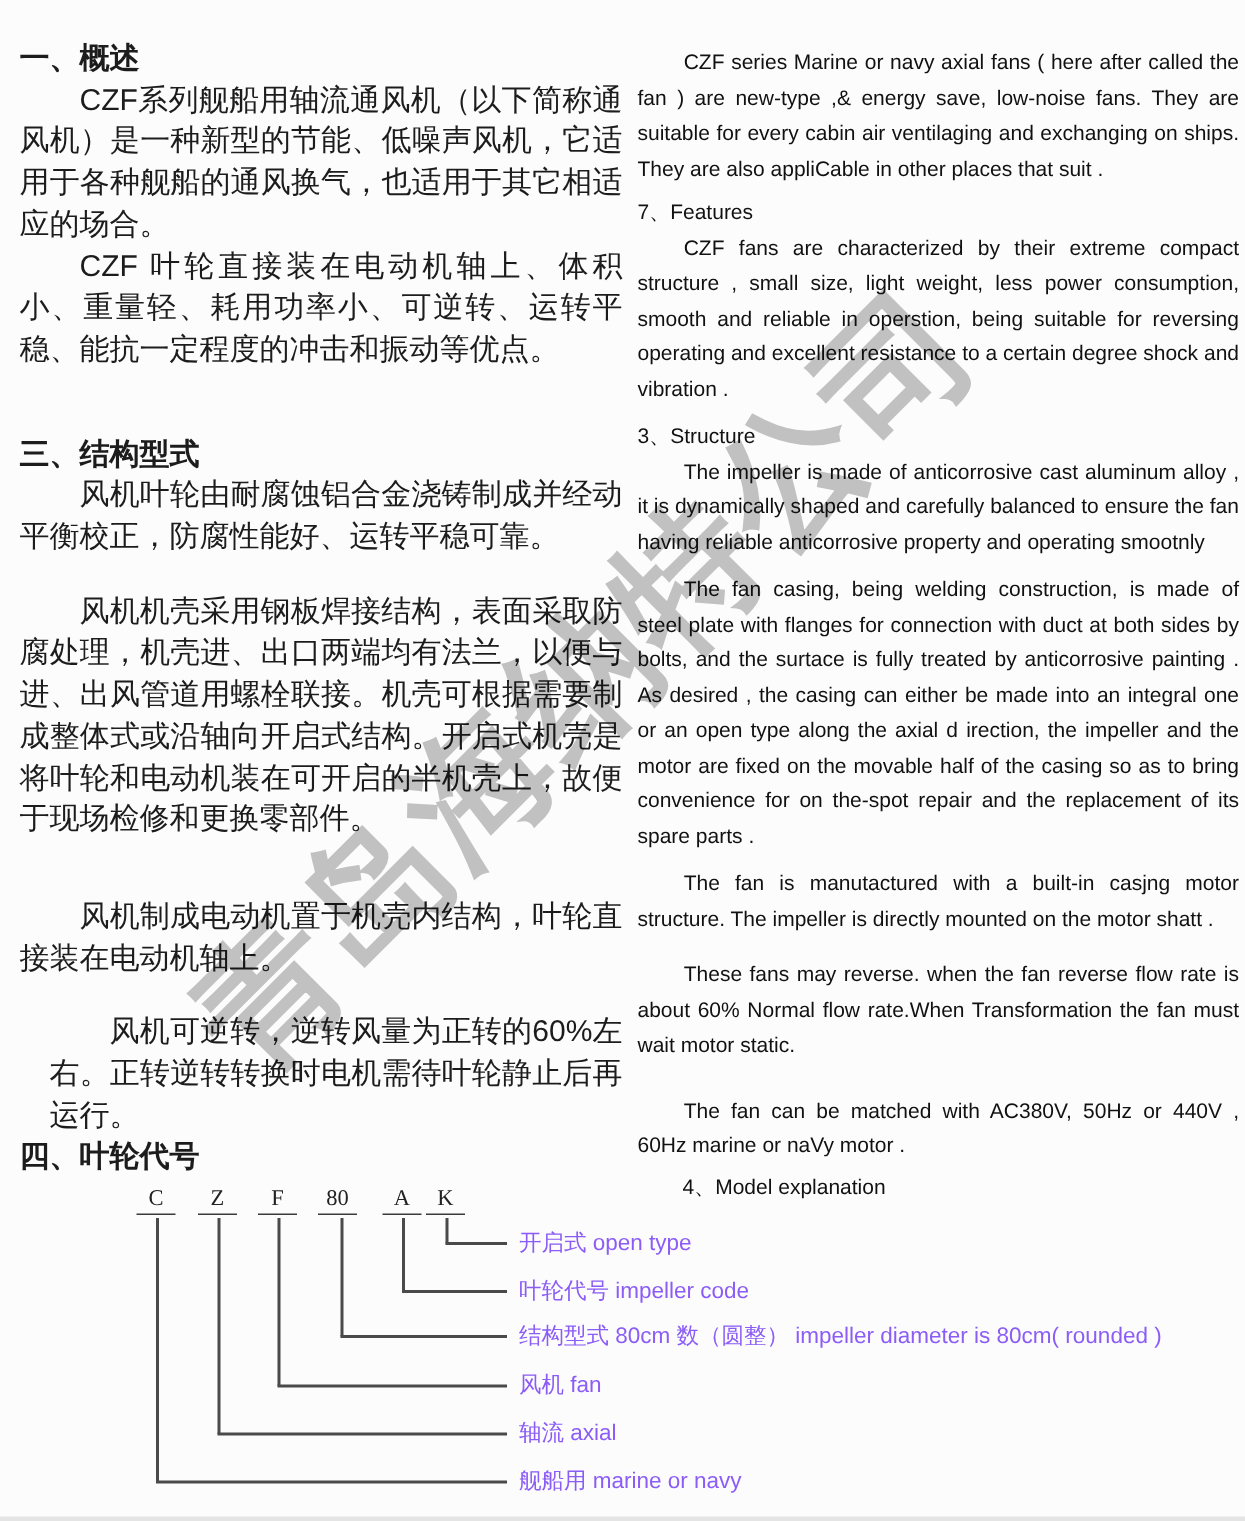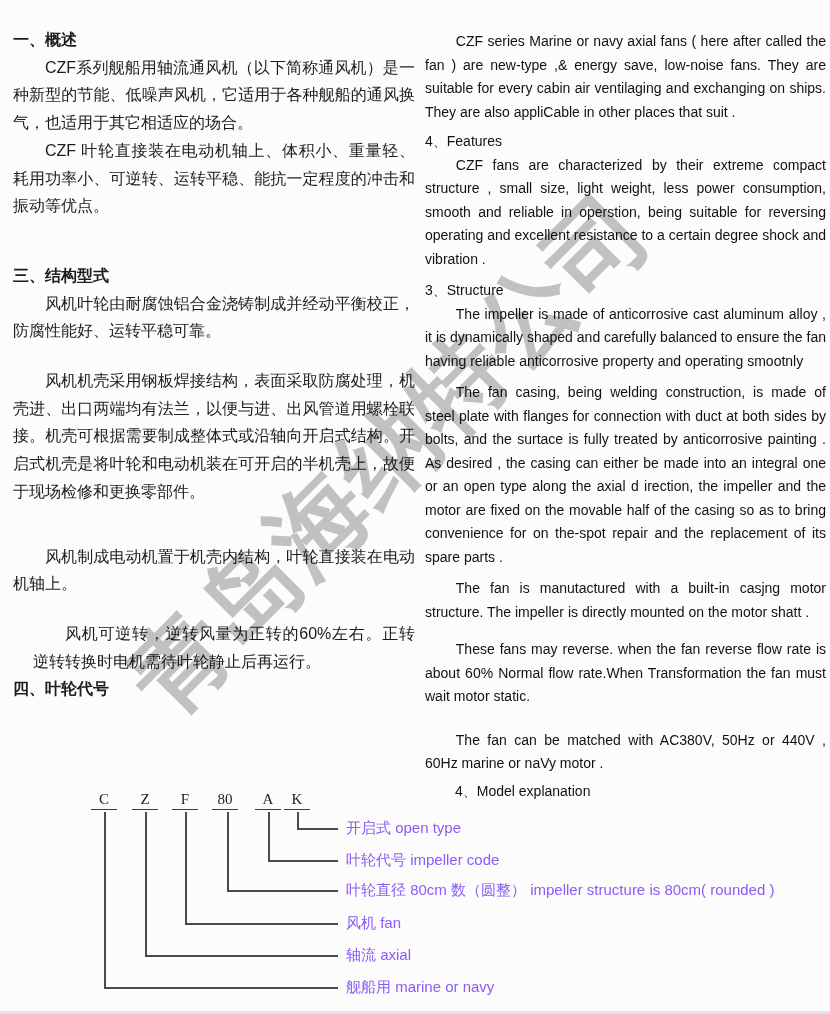--- a/index.html
+++ b/index.html
@@ -20,21 +20,21 @@
     mix-blend-mode:multiply;
     z-index:5;pointer-events:none;
     font-family:"Liberation Sans",sans-serif;
   }
 
   
   .col{position:absolute;top:0;z-index:1;}
   .col-left{left:13px;width:402px;padding-top:26px;}
   .col-right{left:425px;width:401px;padding-top:30px;}
 
-  .zh{font-size:16px;line-height:27.7px;text-align:justify;margin:0;}
+  .zh{font-size:20px;line-height:27.7px;text-align:justify;margin:0;}
   .zh.head{font-weight:bold;}
   .zh.para{text-indent:2em;}
 
   .en{font-size:14px;line-height:23.5px;text-align:justify;margin:0;color:#111;}
   .en.head{text-align:left;}
   .en.para{text-indent:2.2em;}
   .en.head.indent{padding-left:30px;}
 
   .m-h2{margin-top:14px;}  .m-h3{margin-top:42px;}
   .m-p3b{margin-top:22px;} .m-p3c{margin-top:37px;}
@@ -85,21 +85,21 @@
     <p class="zh head m-h3">三、结构型式</p>
     <p class="zh para">风机叶轮由耐腐蚀铝合金浇铸制成并经动平衡校正，防腐性能好、运转平稳可靠。</p>
     <p class="zh para m-p3b">风机机壳采用钢板焊接结构，表面采取防腐处理，机壳进、出口两端均有法兰，以便与进、出风管道用螺栓联接。机壳可根据需要制成整体式或沿轴向开启式结构。开启式机壳是将叶轮和电动机装在可开启的半机壳上，故便于现场检修和更换零部件。</p>
     <p class="zh para m-p3c">风机制成电动机置于机壳内结构，叶轮直接装在电动机轴上。</p>
     <p class="zh para m-p3d">风机可逆转，逆转风量为正转的60%左右。正转逆转转换时电机需待叶轮静止后再运行。</p>
     <p class="zh head">四、叶轮代号</p>
   </div>
 
   <div class="col col-right">
     <p class="en para">CZF series Marine or navy axial fans ( here after called the fan ) are new-type ,&amp; energy save, low-noise fans. They are suitable for every cabin air ventilaging and exchanging on ships. They are also appliCable in other places that suit .</p>
-    <p class="en head r-m-h2">4、Features</p>
+    <p class="en head r-m-h2">7、Features</p>
     <p class="en para">CZF fans are characterized by their extreme compact structure , small size, light weight, less power consumption, smooth and reliable in operstion, being suitable for reversing operating and excellent resistance to a certain degree shock and vibration .</p>
     <p class="en head r-m-h3">3、Structure</p>
     <p class="en para">The impeller is made of anticorrosive cast aluminum alloy , it is dynamically shaped and carefully balanced to ensure the fan having reliable anticorrosive property and operating smootnly</p>
     <p class="en para r-m-p">The fan casing, being welding construction, is made of steel plate with flanges for connection with duct at both sides by bolts, and the surtace is fully treated by anticorrosive painting . As desired , the casing can either be made into an integral one or an open type along the axial d irection, the impeller and the motor are fixed on the movable half of the casing so as to bring convenience for on the-spot repair and the replacement of its spare parts .</p>
     <p class="en para r-m-p">The fan is manutactured with a built-in casjng motor structure. The impeller is directly mounted on the motor shatt .</p>
     <p class="en para r-m-pd">These fans may reverse. when the fan reverse flow rate is about 60% Normal flow rate.When Transformation the fan must wait motor static.</p>
     <p class="en para r-m-pe">The fan can be matched with AC380V, 50Hz or 440V , 60Hz marine or naVy motor .</p>
     <p class="en head indent r-m-h4">4、Model explanation</p>
   </div>
 
@@ -120,20 +120,20 @@
 
     <div class="hline h-0"></div>
     <div class="hline h-1"></div>
     <div class="hline h-2"></div>
     <div class="hline h-3"></div>
     <div class="hline h-4"></div>
     <div class="hline h-5"></div>
 
     <span class="code-label lb-0">开启式 open type</span>
     <span class="code-label lb-1">叶轮代号 impeller code</span>
-    <span class="code-label lb-2">叶轮直径 80cm 数（圆整）  impeller structure is 80cm( rounded )</span>
+    <span class="code-label lb-2">结构型式 80cm 数（圆整）  impeller diameter is 80cm( rounded )</span>
     <span class="code-label lb-3">风机 fan</span>
     <span class="code-label lb-4">轴流 axial</span>
     <span class="code-label lb-5">舰船用  marine or navy</span>
   </div>
 
   <div class="scan-edge"></div>
 </div>
 
 </body></html>

